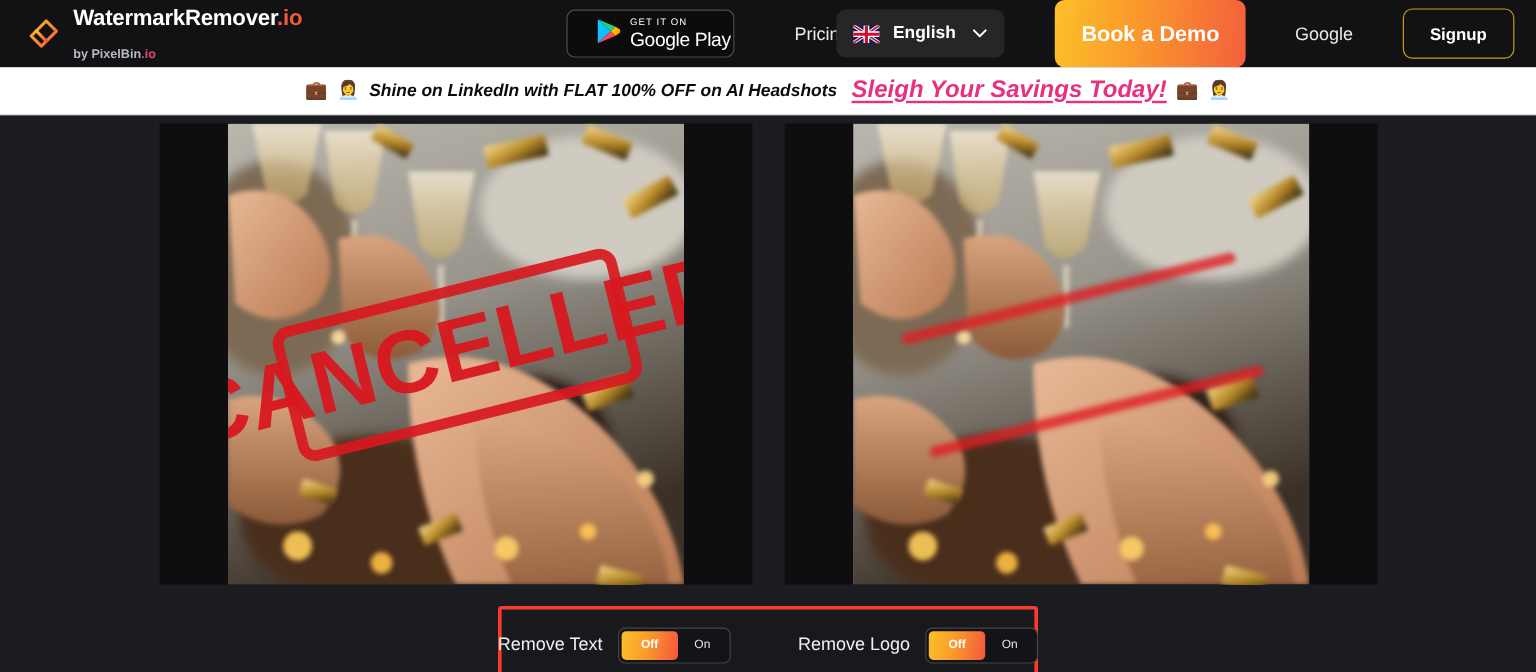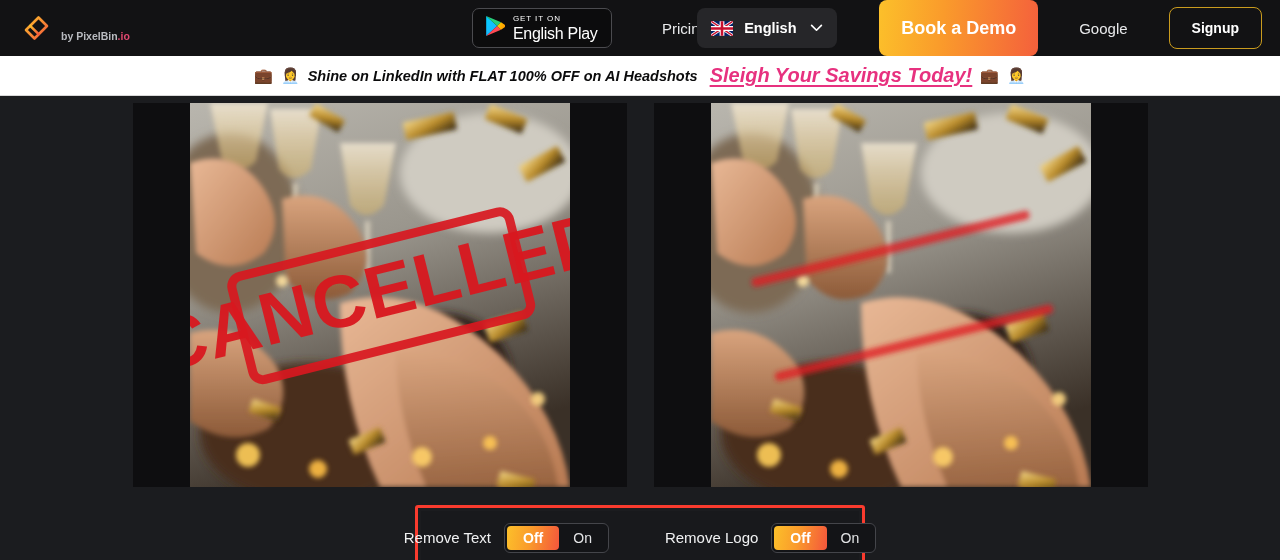--- a/index.html
+++ b/index.html
@@ -34,21 +34,21 @@
   .logo-sub .io2 { color:#e0486f; }
 
   .nav-center {
     position:absolute; left:472px; top:0; height:56px;
     display:flex; align-items:center; gap:0;
   }
   .gplay {
     width:140px; height:40px; border-radius:7px;
     background:#0c0c0d; border:1px solid #4b4b4f;
     display:flex; align-items:center; gap:8px;
-    padding-left:12px;
+    padding-left:24px;
   }
   .gplay-txt { display:flex; flex-direction:column; line-height:1; }
   .gplay-get {
     font-size:8px; font-weight:400; color:#ffffff;
     letter-spacing:0.9px; white-space:nowrap;
   }
   .gplay-name {
     font-size:16px; font-weight:500; color:#ffffff;
     letter-spacing:-0.3px; margin-top:3px; white-space:nowrap;
   }
@@ -153,21 +153,21 @@
   }
   .toggle {
     display:flex; align-items:center;
     height:30px; border-radius:6px;
     border:1px solid #44454a; background:#131417;
     padding:2px; cursor:pointer;
   }
   .seg {
     height:100%; display:flex; align-items:center; justify-content:center;
     padding:0 16px; border-radius:4px;
-    font-size:14px; font-weight:700; white-space:nowrap;
+    font-size:10px; font-weight:700; white-space:nowrap;
   }
   .seg.active {
     background:linear-gradient(100deg,#fcc02a 0%,#fa9b2b 45%,#f4563c 100%);
     color:#ffffff;
   }
   .seg.inactive { color:#e3e4e6; font-weight:400; padding:0 14px; }
 </style>
 </head>
 <body>
 
@@ -183,20 +183,21 @@
           </linearGradient>
         </defs>
         <g fill="none" stroke="url(#lgGrad)" stroke-width="2.6" stroke-linejoin="round" stroke-linecap="round">
           <path d="M18.5 5.5 L27 14 L14.5 26.5 L6 18 Z"></path>
           <path d="M4 27 L14 27"></path>
           <path d="M10.2 13.8 L18.6 22.2"></path>
         </g>
       </svg>
     </span>
     <span class="logo-text-block">
+      <span class="logo-title"><span>WatermarkRemover</span><span class="dot-io">.io</span></span>
       <span class="logo-sub"><span>by PixelBin</span><span class="io2">.io</span></span>
     </span>
   </div>
 
   <div class="nav-center">
     <div class="gplay">
       <span>
         <svg width="20" height="22" viewBox="0 0 20 22">
           <defs>
             <linearGradient id="gpA" x1="0" y1="0" x2="0.6" y2="1">
@@ -209,21 +210,21 @@
             </linearGradient>
           </defs>
           <path d="M1.2 1 L12.2 11 L1.2 21 Z" fill="url(#gpA)"></path>
           <path d="M1.2 1 L12.2 11 L16 7.2 Z" fill="#27d07a"></path>
           <path d="M1.2 21 L12.2 11 L16 14.8 Z" fill="#ff4a55"></path>
           <path d="M16 7.2 L19.3 9.4 a1.9 1.9 0 0 1 0 3.2 L16 14.8 L12.2 11 Z" fill="url(#gpB)"></path>
         </svg>
       </span>
       <span class="gplay-txt">
         <span class="gplay-get">GET IT ON</span>
-        <span class="gplay-name">English Play</span>
+        <span class="gplay-name">Google Play</span>
       </span>
     </div>
     <span class="nav-link nav-pricing">Pricing</span>
     <span class="nav-link nav-blog">Blog</span>
   </div>
 
   <div class="nav-right">
     <div class="lang-select">
       <span>
         <svg class="flag" viewBox="0 0 60 40">

